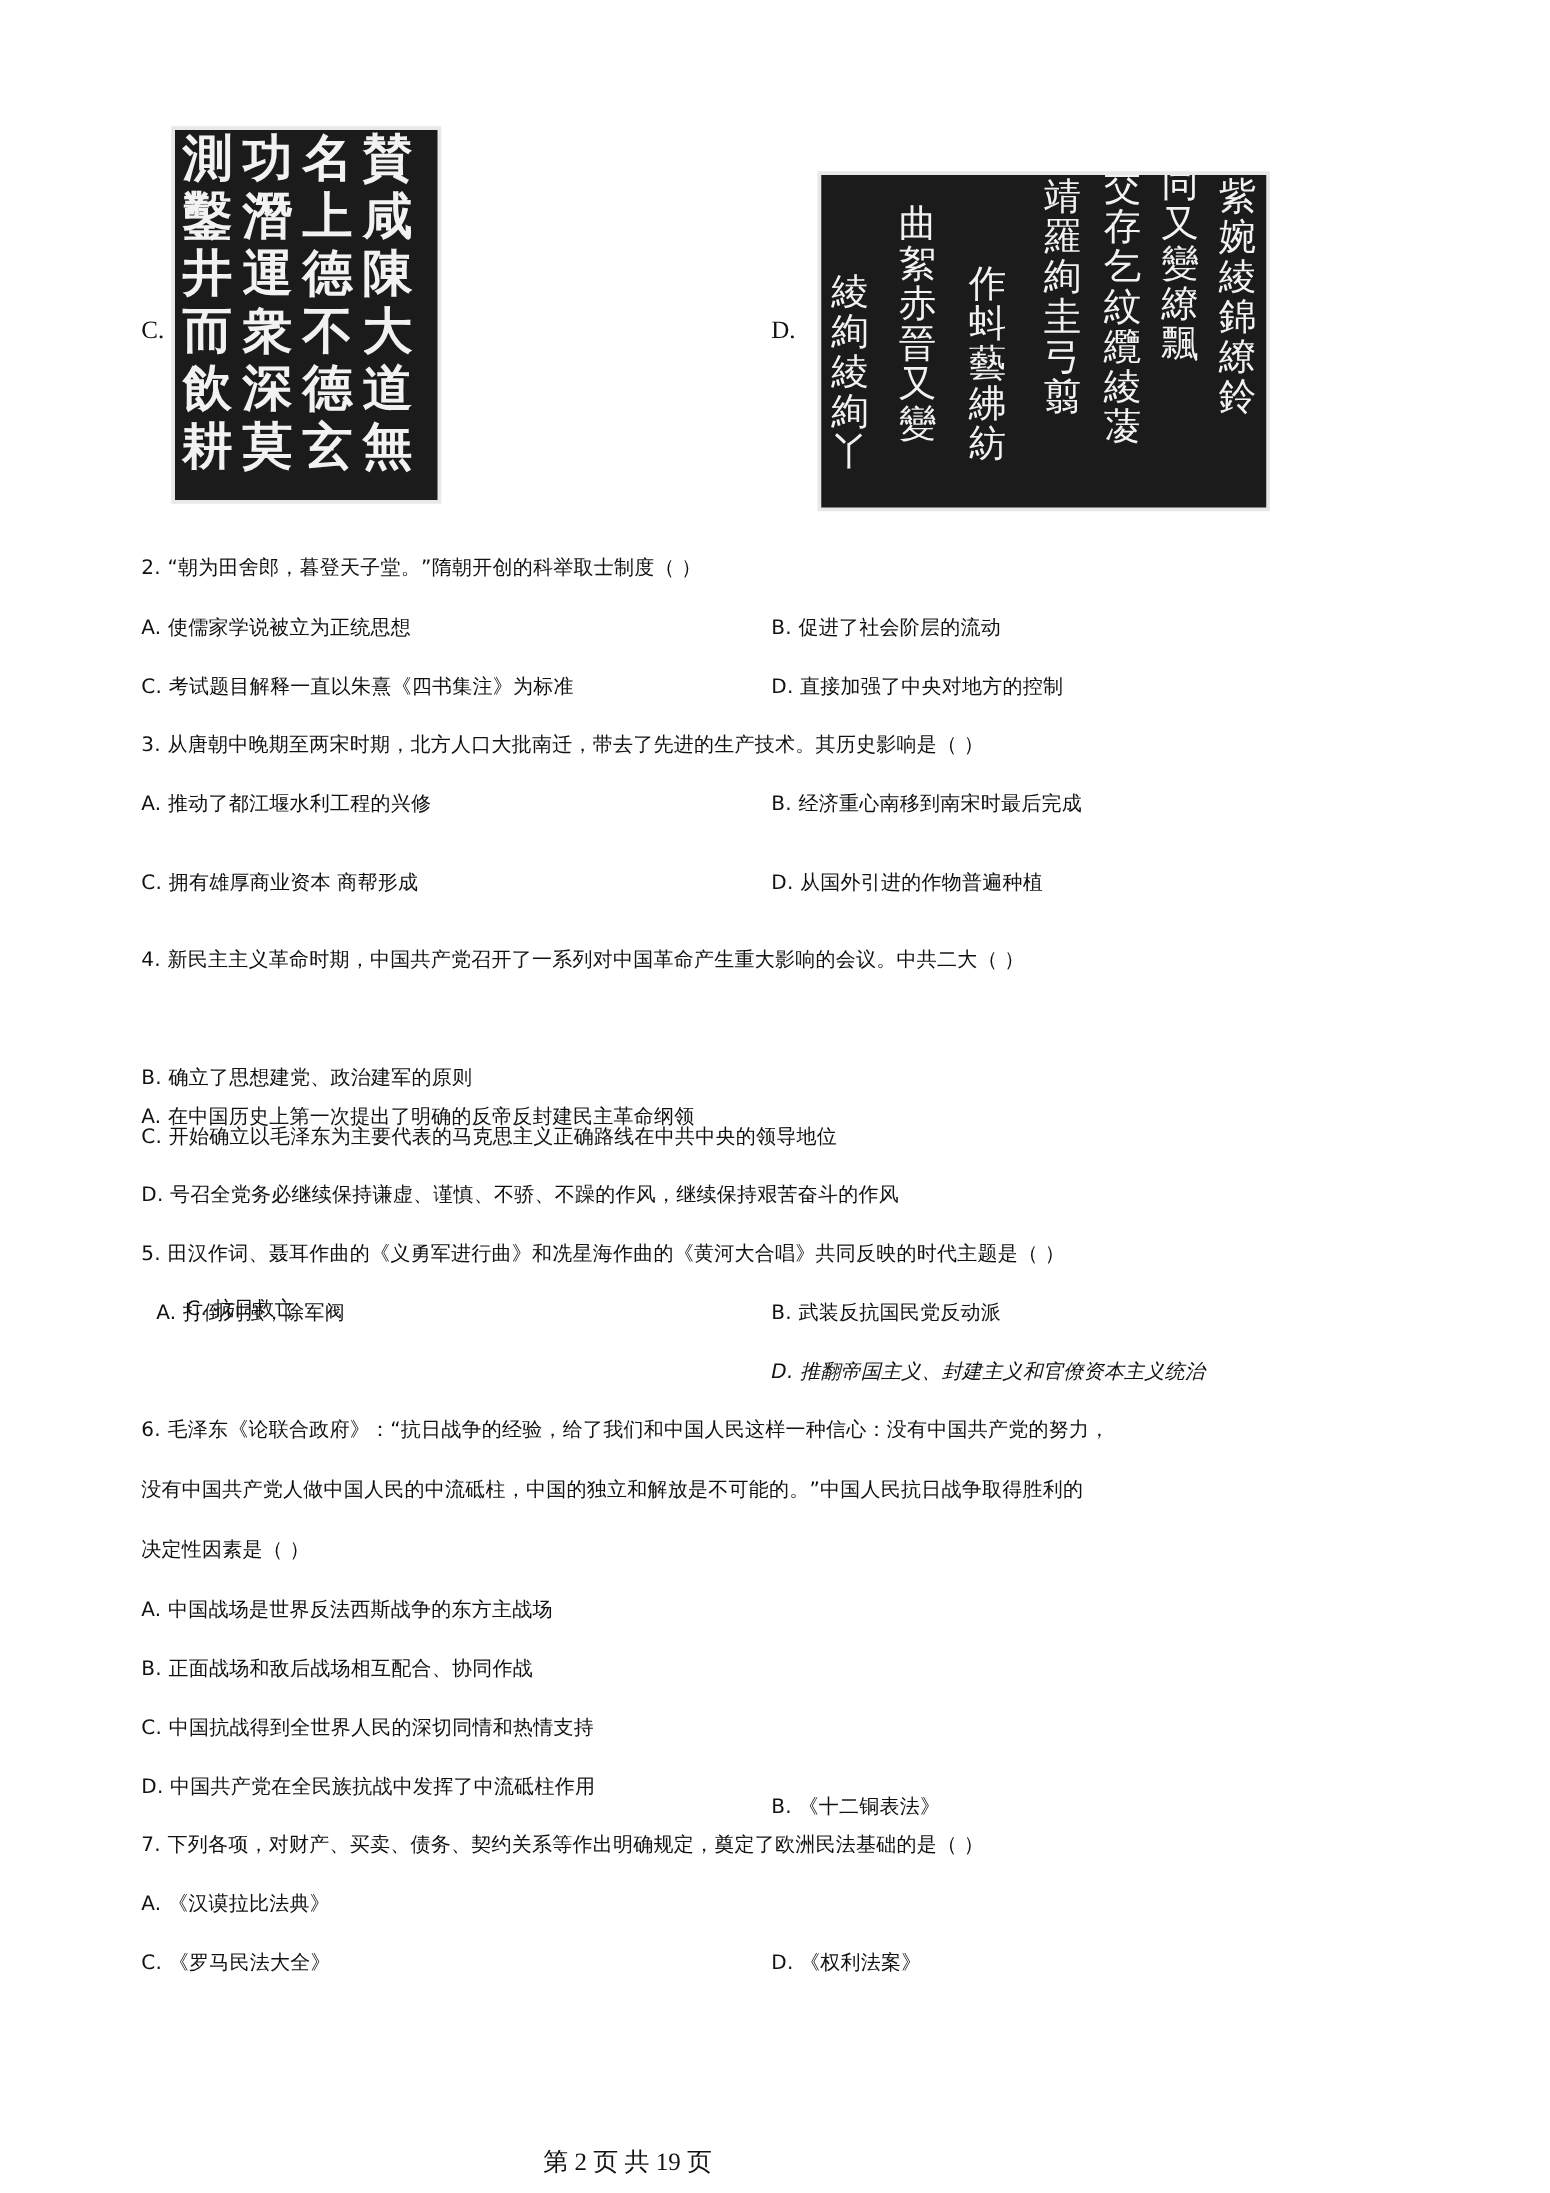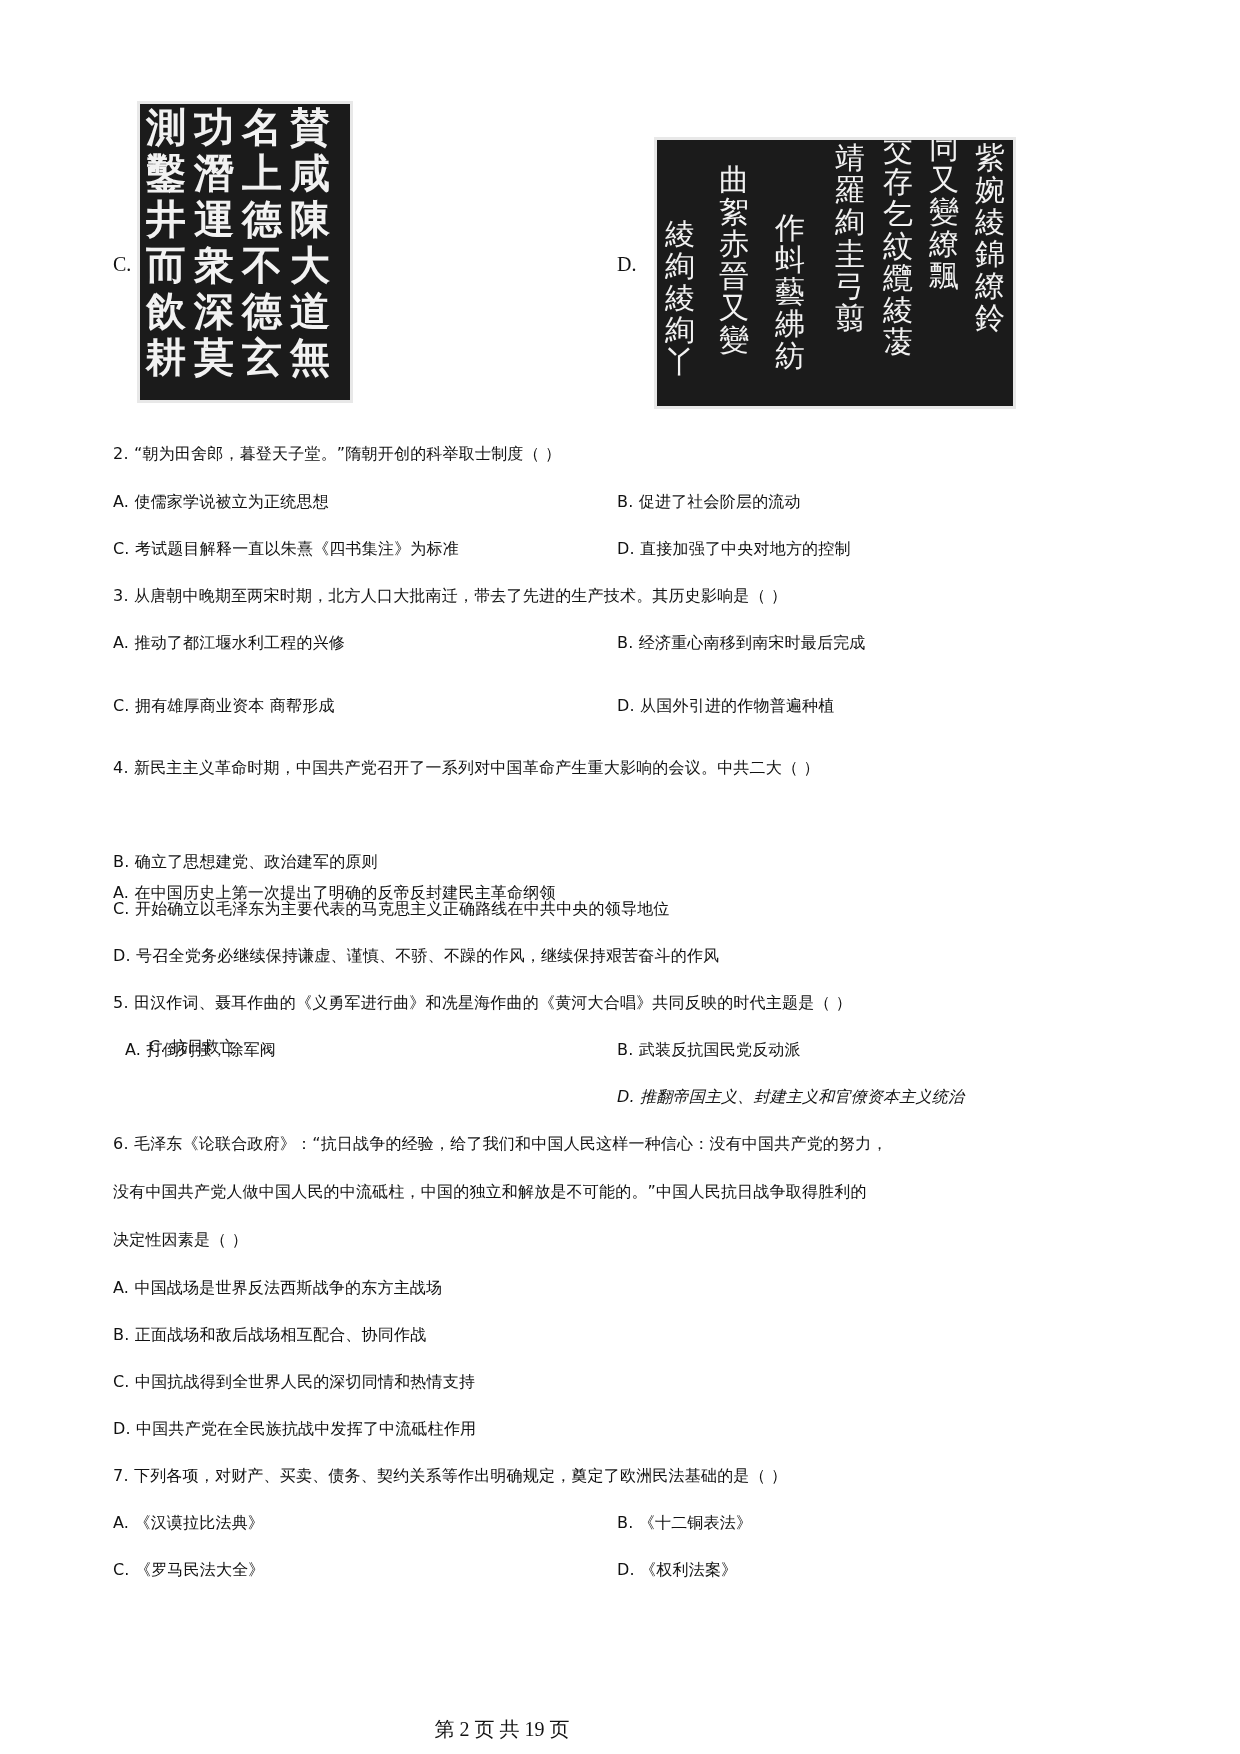--- a/index.html
+++ b/index.html
@@ -147,17 +147,17 @@
 <div class="abs line" style="left:113px; top:1132px;">6. 毛泽东《论联合政府》：“抗日战争的经验，给了我们和中国人民这样一种信心：没有中国共产党的努力，</div>
 <div class="abs line" style="left:113px; top:1180px;">没有中国共产党人做中国人民的中流砥柱，中国的独立和解放是不可能的。”中国人民抗日战争取得胜利的</div>
 <div class="abs line" style="left:113px; top:1228px;">决定性因素是（    ）</div>
 <div class="abs line" style="left:113px; top:1276px;">A. 中国战场是世界反法西斯战争的东方主战场</div>
 <div class="abs line" style="left:113px; top:1323px;">B. 正面战场和敌后战场相互配合、协同作战</div>
 <div class="abs line" style="left:113px; top:1370px;">C. 中国抗战得到全世界人民的深切同情和热情支持</div>
 <div class="abs line" style="left:113px; top:1417px;">D. 中国共产党在全民族抗战中发挥了中流砥柱作用</div>
 
 <div class="abs line" style="left:113px; top:1464px;">7. 下列各项，对财产、买卖、债务、契约关系等作出明确规定，奠定了欧洲民法基础的是（    ）</div>
 <div class="abs line" style="left:113px; top:1511px;">A. 《汉谟拉比法典》</div>
-<div class="abs line" style="left:617px; top:1511px;text-align:right;">B. 《十二铜表法》</div>
+<div class="abs line" style="left:617px; top:1433px;text-align:right;">B. 《十二铜表法》</div>
 <div class="abs line" style="left:113px; top:1558px;">C. 《罗马民法大全》</div>
 <div class="abs line" style="left:617px; top:1558px;">D. 《权利法案》</div>
 
 <div class="abs footer" style="left:0; width:1004px; text-align:center; top:1716px;">第 2 页 共 19 页</div>
 
 </body></html>

